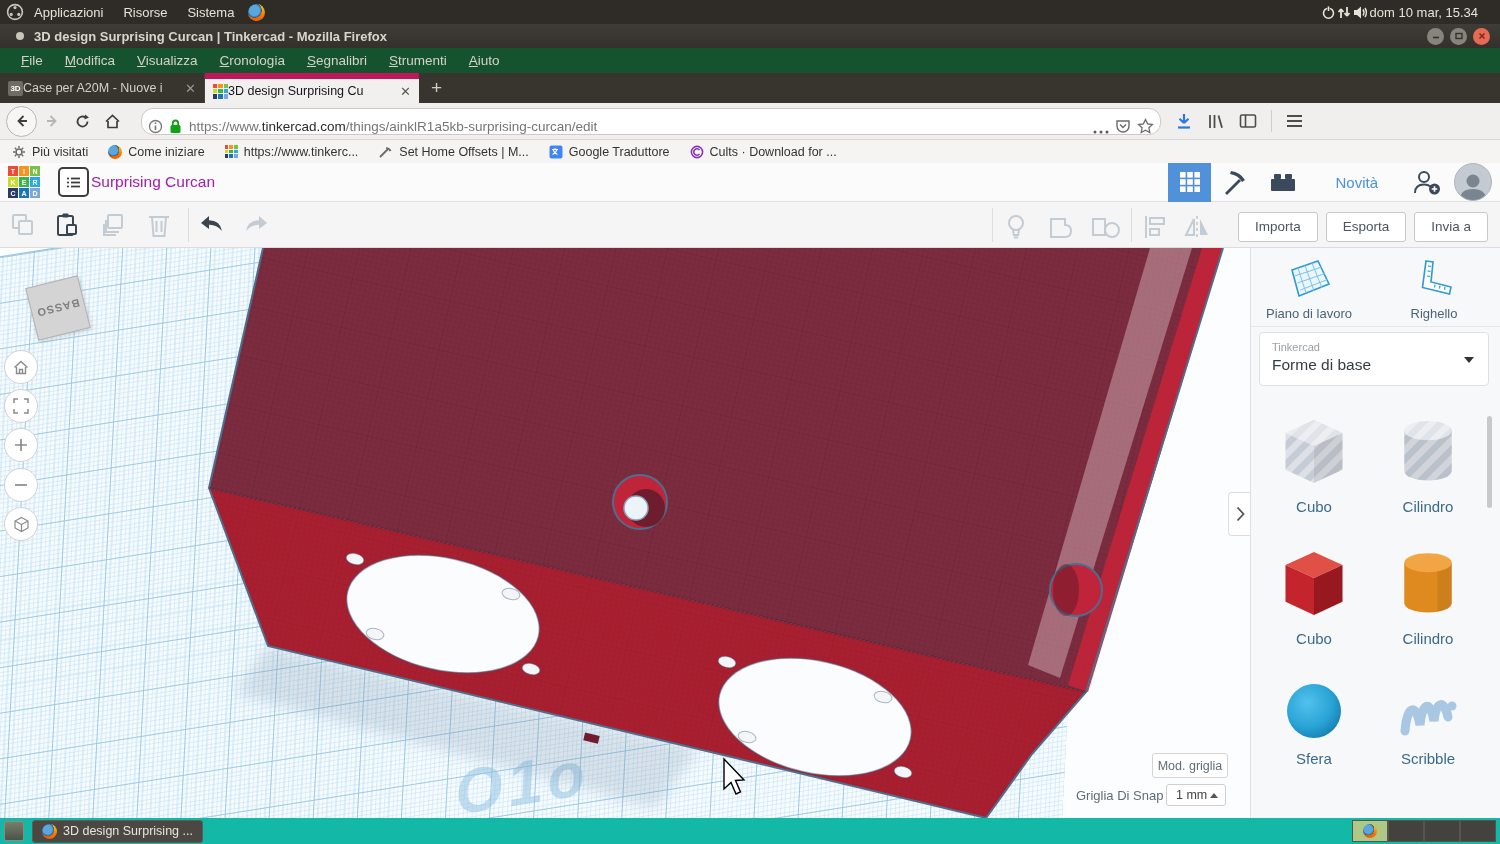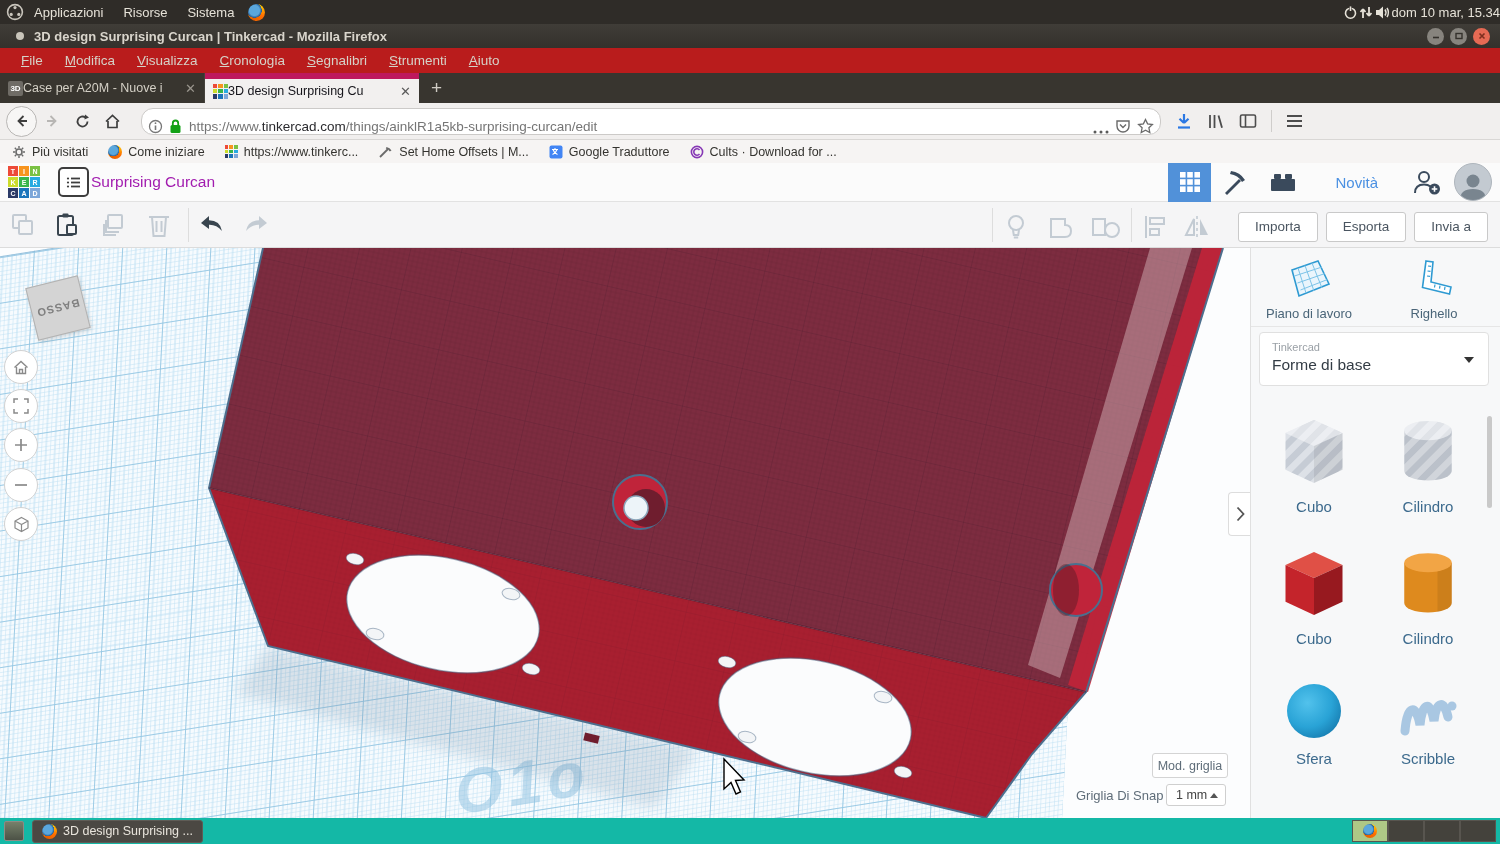--- a/index.html
+++ b/index.html
@@ -7,35 +7,35 @@
     font-family:"Liberation Sans",sans-serif;background:#fcfdfe;
     -webkit-font-smoothing:antialiased;}
   .abs{position:absolute;}
   .row{display:flex;align-items:flex-end;}
   .svgic{display:block;}
 
   
   #sysbar{left:0;top:0;width:1500px;height:24px;background:#2f2c28;color:#e6e2d8;
     display:flex;align-items:center;font-size:13px;}
   #sysbar .menu{padding:0 10px;height:24px;display:flex;align-items:center;cursor:default;}
-  #sysbar .right{margin-left:auto;display:flex;align-items:center;padding-right:0;}
+  #sysbar .right{margin-left:auto;display:flex;align-items:center;padding-right:22px;}
   #sysclock{font-size:13px;}
 
   
   #titlebar{left:0;top:24px;width:1500px;height:24px;
     background:linear-gradient(#403d38,#34312c);color:#d9d5cc;
     display:flex;align-items:center;font-size:13px;font-weight:bold;}
   #titlebar .dot{width:8px;height:8px;border-radius:50%;background:#c8c4ba;margin:0 10px 0 16px;}
   .winbtns{margin-left:auto;display:flex;gap:6px;padding-right:10px;}
   .winbtn{width:17px;height:17px;border-radius:50%;background:#87847e;display:flex;
     align-items:center;justify-content:center;}
   .winbtn.close{background:#e66a54;}
 
   
-  #menubar{left:0;top:48px;width:1500px;height:25px;background:#b91c1c;color:#d6d2c8;
+  #menubar{left:0;top:48px;width:1500px;height:25px;background:#14532d;color:#d6d2c8;
     display:flex;align-items:center;font-size:13.5px;padding-left:10px;box-sizing:border-box;}
   .mb-item{display:inline-block;padding:0 11px;}
   .mb-item::first-letter{text-decoration:underline;}
 
   
   #tabbar{left:0;top:73px;width:1500px;height:30px;background:#38352f;display:flex;align-items:flex-end;}
   .tab{height:30px;display:flex;align-items:center;box-sizing:border-box;font-size:12.5px;
     padding:0 8px;}
   .tab .ttl{max-width:140px;white-space:nowrap;overflow:hidden;}
   .tab.inactive{color:#d4d0c6;width:205px;border-right:1px solid #45423c;}

